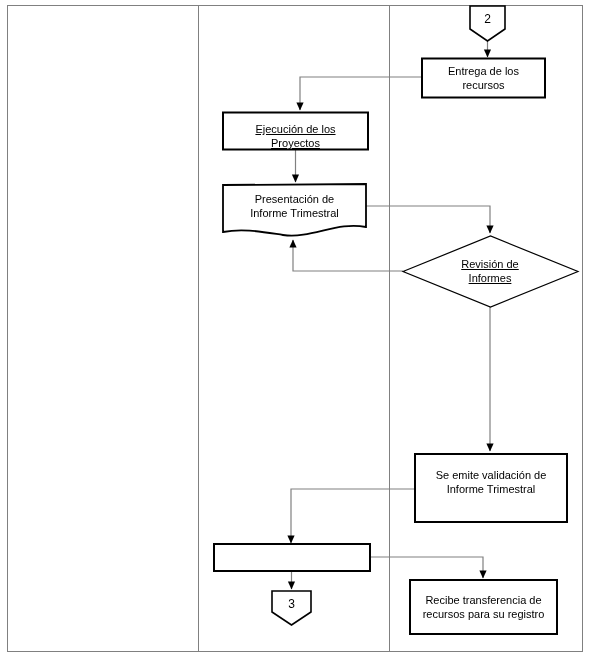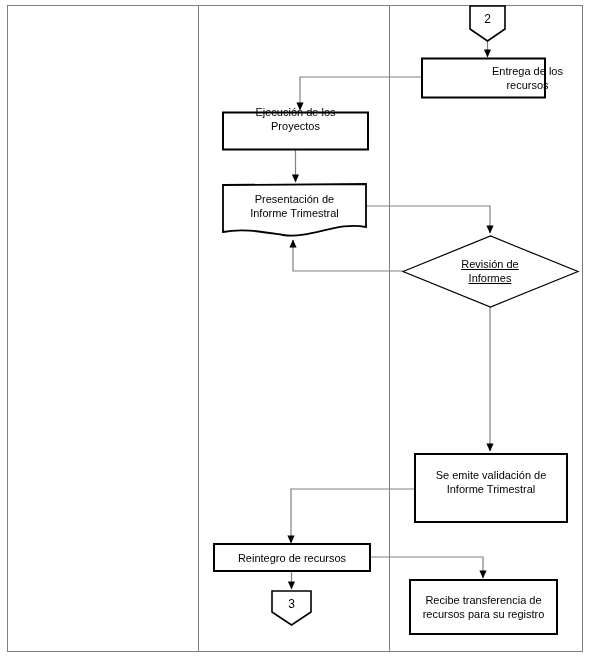--- a/index.html
+++ b/index.html
@@ -74,35 +74,34 @@
 
     <rect x="214" y="544" width="156" height="27" fill="#ffffff" stroke="#000000" stroke-width="2"></rect>
 
     <path d="M272,591 L311,591 L311,612 L291.5,625 L272,612 Z" fill="#ffffff" stroke="#000000" stroke-width="1.6"></path>
 
     <rect x="410" y="580" width="147" height="54" fill="#ffffff" stroke="#000000" stroke-width="2"></rect>
   </svg>
 
   <div class="nodelabel conn-label" style="left:470px;top:6px;width:35px;height:26px;">2</div>
 
-  <div class="nodelabel" style="left:422px;top:58px;width:123px;height:40px;padding-left:44px;">Entrega de los
+  <div class="nodelabel" style="left:422px;top:58px;width:123px;height:40px;">Entrega de los
 recursos</div>
 
-  <div class="nodelabel" style="left:223px;top:100px;width:145px;height:38px;">Ejecución de los
+  <div class="nodelabel" style="left:223px;top:117px;width:145px;height:38px;text-decoration:underline;">Ejecución de los
 Proyectos</div>
 
   <div class="nodelabel" style="left:223px;top:185px;width:143px;height:42px;text-align:center;">Presentación de
 Informe Trimestral</div>
 
   <div class="nodelabel" style="left:430px;top:250px;width:120px;height:42px;text-decoration:underline;">Revisión de
 Informes</div>
 
   <div class="nodelabel" style="left:415px;top:454px;width:152px;height:56px;">Se emite validación de
 Informe Trimestral</div>
 
-  <div class="nodelabel" style="left:214px;top:544px;width:156px;height:27px;">Reintegro de recursos</div>
 
   <div class="nodelabel conn-label" style="left:272px;top:592px;width:39px;height:24px;">3</div>
 
   <div class="nodelabel" style="left:410px;top:580px;width:147px;height:54px;">Recibe transferencia de
 recursos para su registro</div>
 
 </div>
 
 </body></html>

